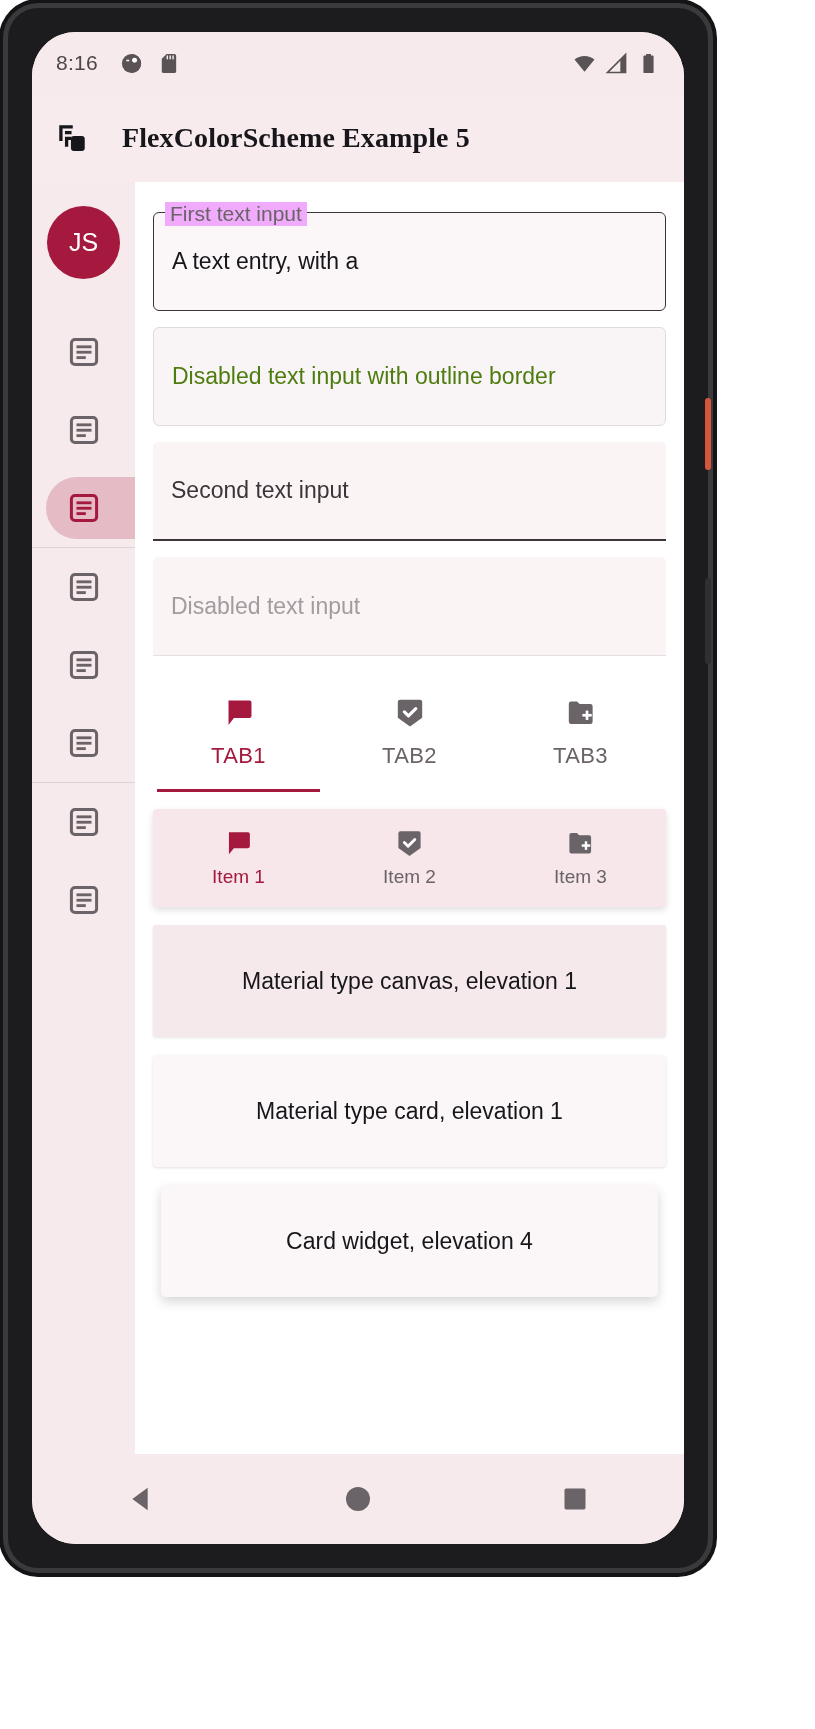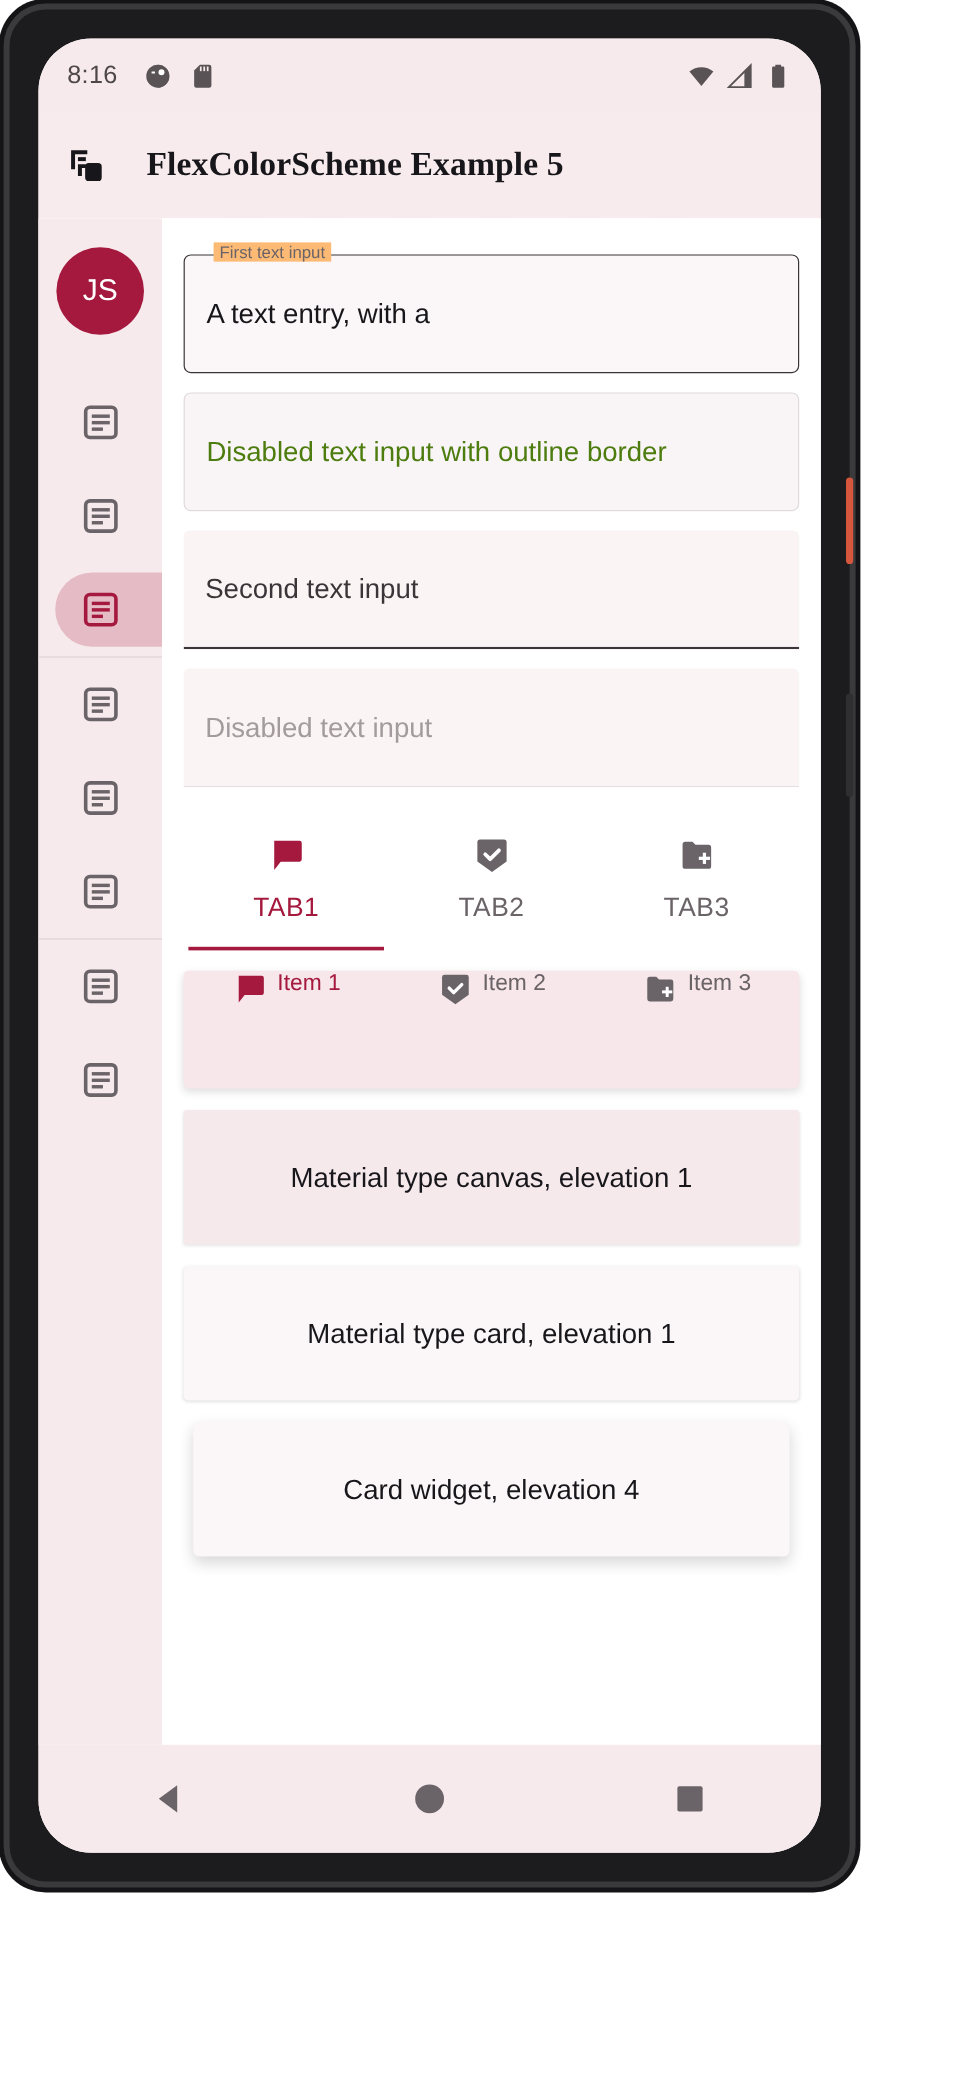--- a/index.html
+++ b/index.html
@@ -145,24 +145,24 @@
     position: relative;
     height: 99px;
     border: 1.6px solid #3b3539;
     border-radius: 6px;
     background: #fbf6f7;
     margin-top: 16px;
     display: flex; align-items: center;
     padding: 0 18px;
   }
   .field-outline .legend {
-    position: absolute; top: -11px; left: 24px;
-    background: #fdba74;
+    position: absolute; top: -11px; left: 11px;
+    background: #f0abfc;
     padding: 0 5px;
-    font-size: 14px; color: #6a6367;
+    font-size: 21px; color: #6a6367;
   }
   .field-outline .value { font-size: 23px; color: #17161a; }
 
   .field-outline.disabled {
     border: 1.4px solid #e1dadc;
     background: #f9f4f5;
   }
   .field-outline.disabled .value { color: #4d7c0f; }
 
   .field-filled {
@@ -204,21 +204,21 @@
   #nav-bar {
     display: flex;
     height: 98px;
     background: #f7e7ea;
     margin-top: 17px;
     border-radius: 4px;
     box-shadow: 0 3px 7px rgba(0,0,0,.13);
   }
   .nav-item {
     flex: 1 1 0;
-    display: flex; flex-direction: row; align-items: flex-start; justify-content: center;
+    display: flex; flex-direction: column; align-items: center; justify-content: center;
     gap: 7px;
   }
   .nav-item .nav-label { font-size: 19px; color: #6a6367; }
   .nav-item.selected .nav-label { color: #a4193d; }
 
   
   .surface {
     height: 112px;
     display: flex; align-items: center; justify-content: center;
     font-size: 23px; color: #17161a;

